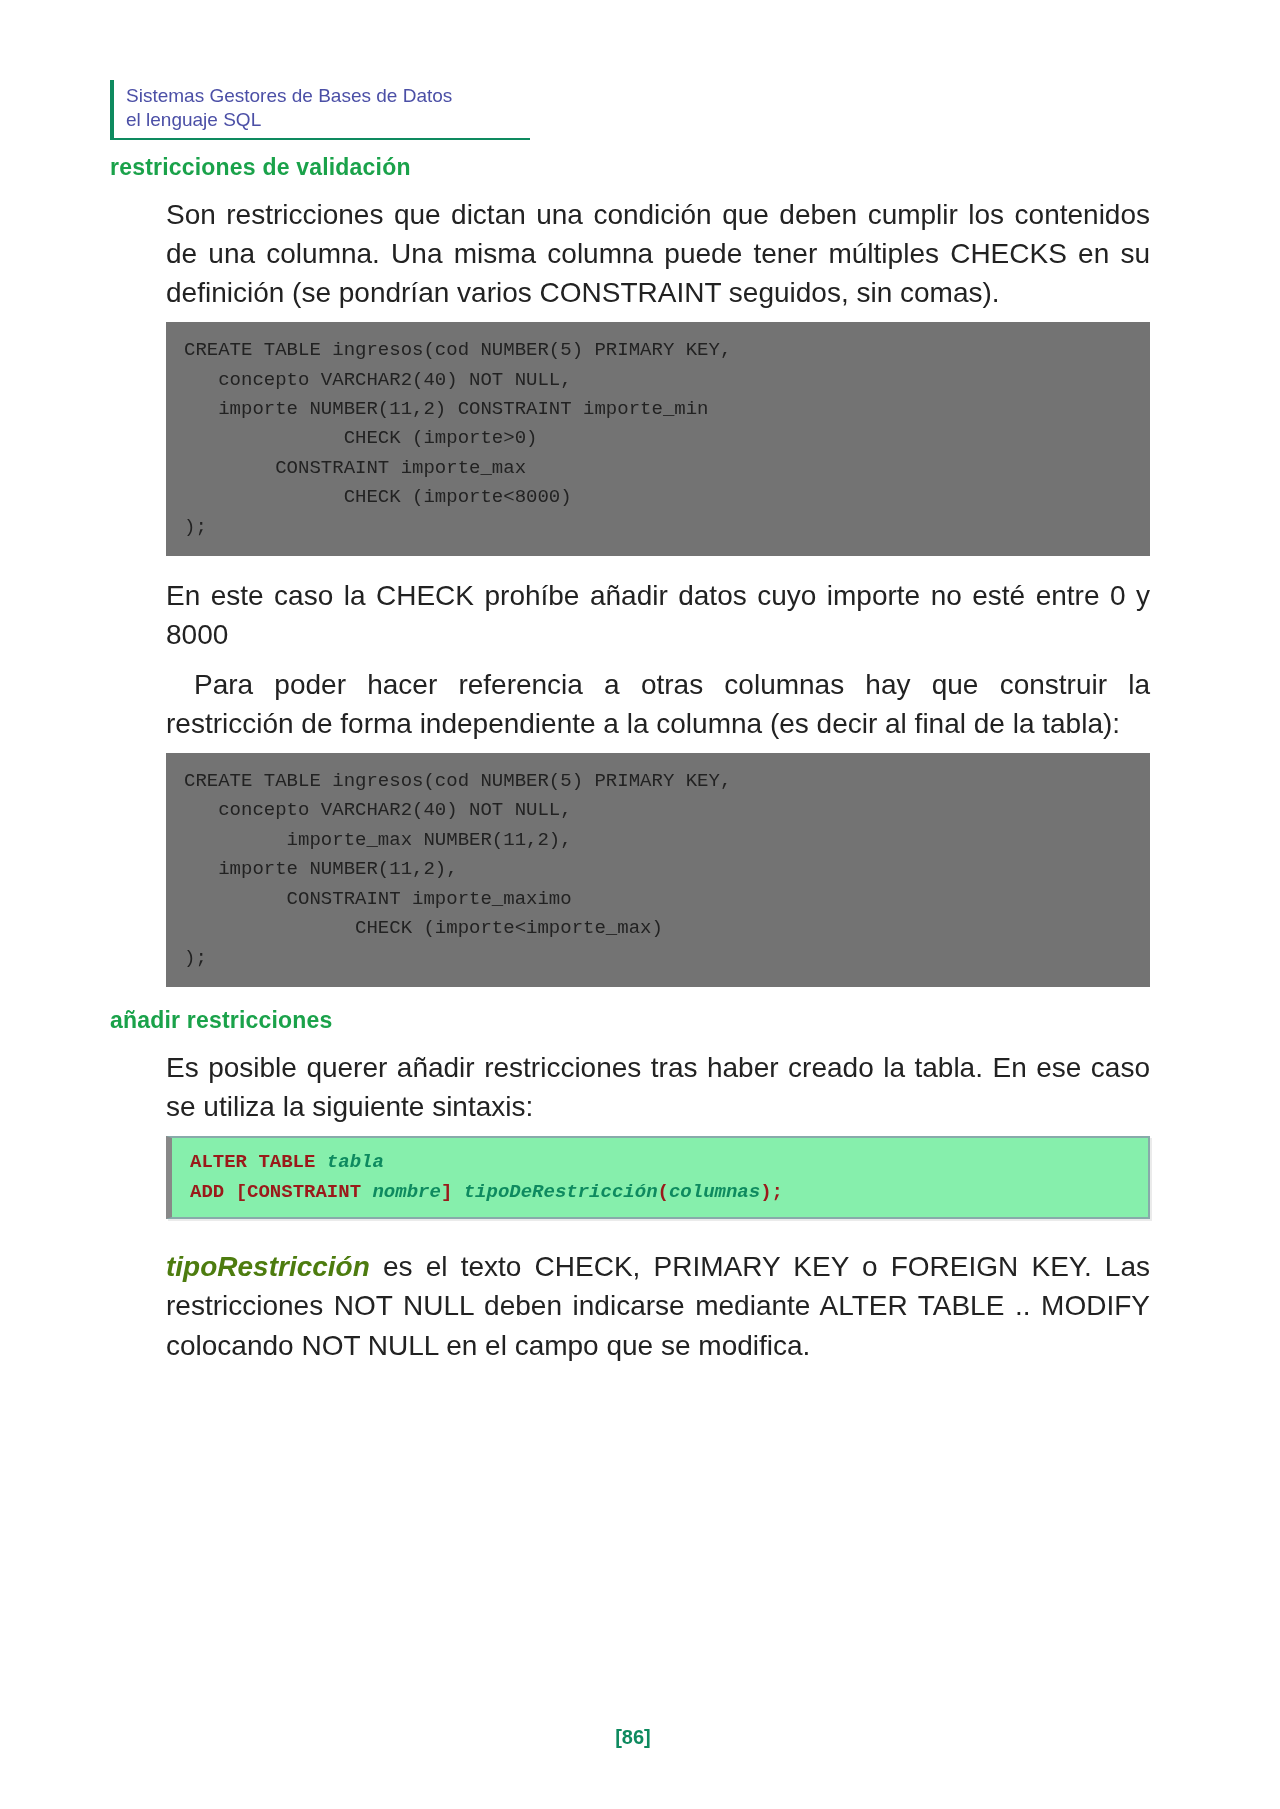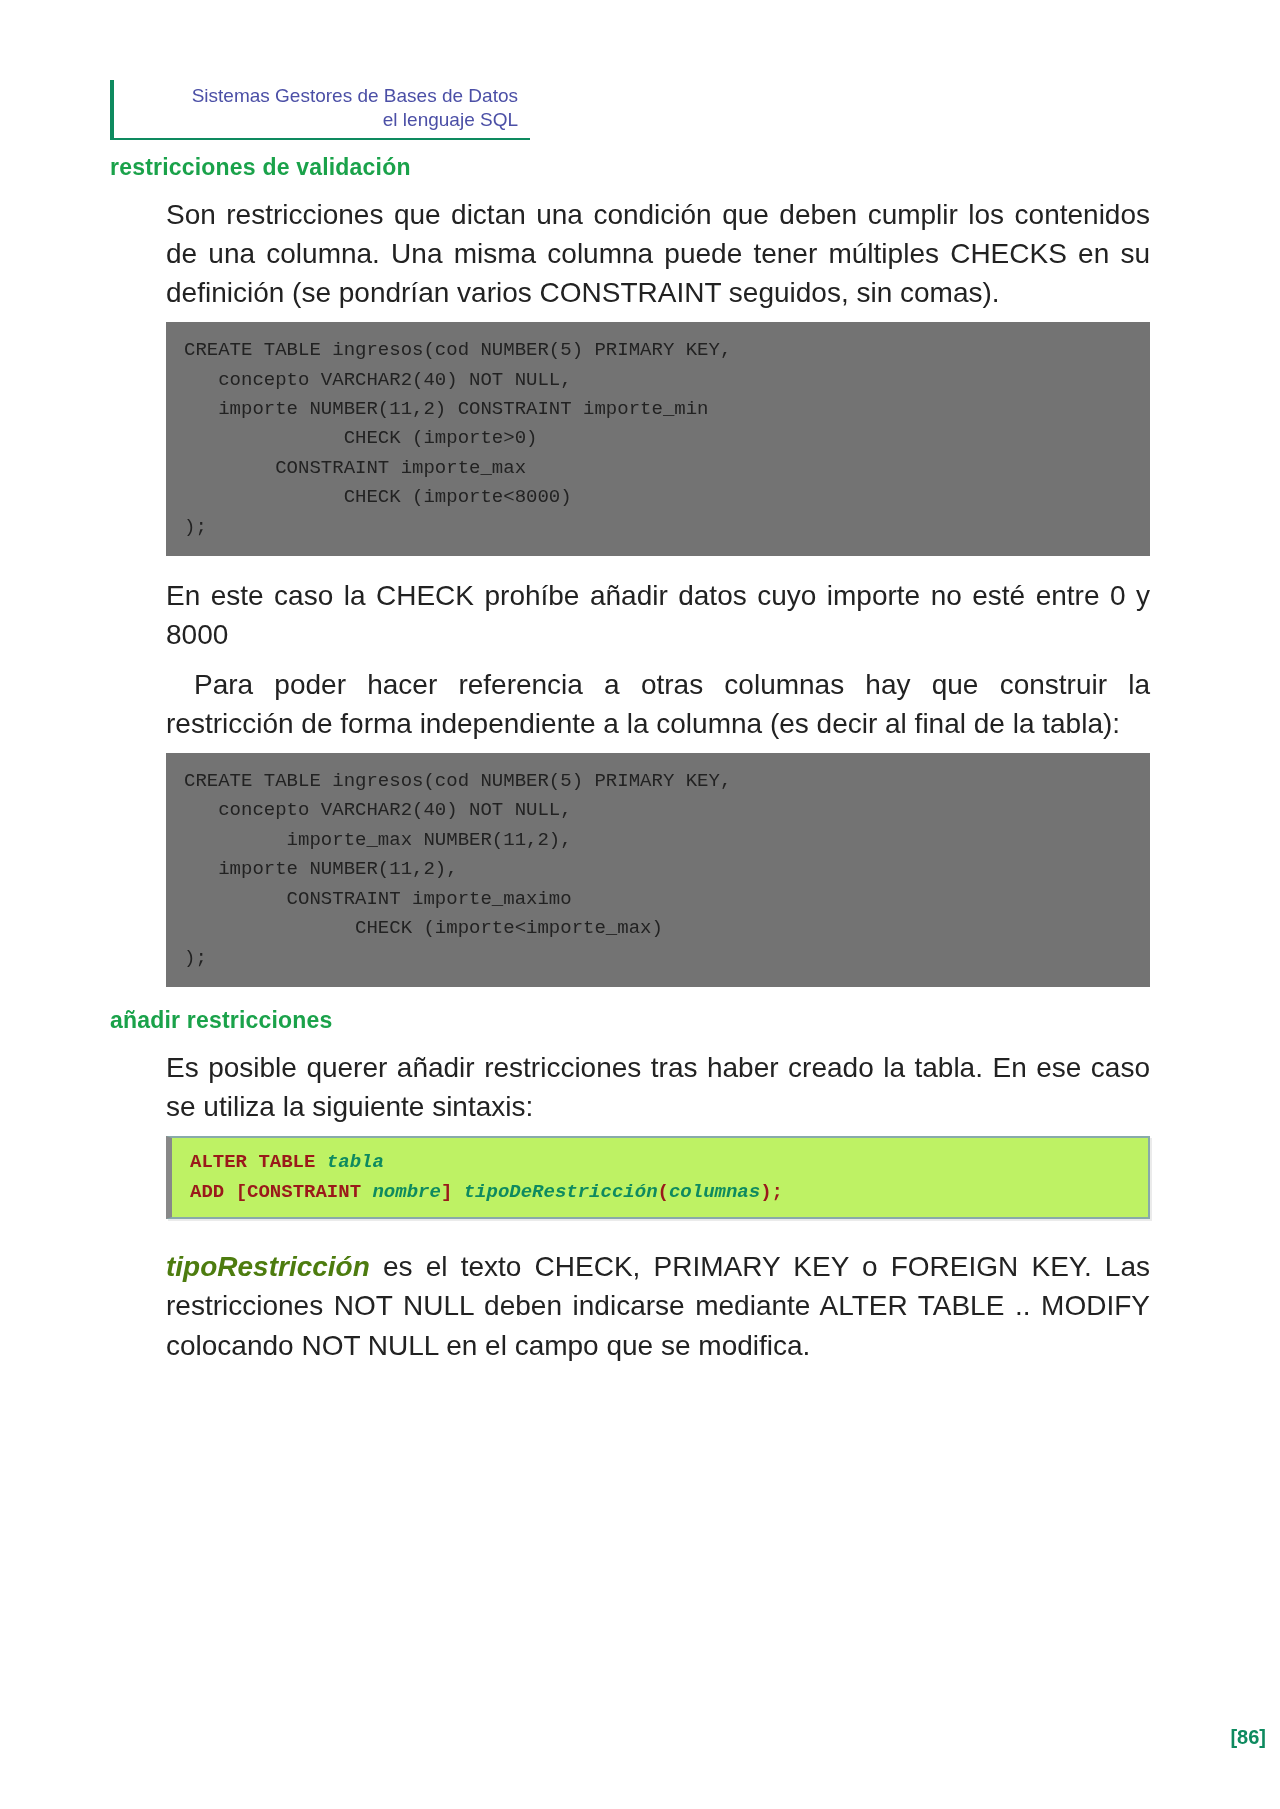--- a/index.html
+++ b/index.html
@@ -19,21 +19,20 @@
     border-left: 4px solid #0e8a5f;
     border-bottom: 2px solid #0e8a5f;
     padding: 4px 12px 6px 12px;
     margin-bottom: 14px;
     width: 420px;
   }
   .header-box .line {
     color: #4b4fa6;
     font-size: 19px;
     line-height: 1.25;
-    text-align: right;
   }
   .h-section {
     color: #1aa24a;
     font-weight: bold;
     font-size: 23px;
     margin: 10px 0 14px 0;
     letter-spacing: 0.2px;
   }
   .body-block {
     margin-left: 56px;
@@ -57,41 +56,41 @@
     padding: 14px 18px;
     font-family: "Courier New", monospace;
     font-size: 19px;
     line-height: 1.55;
     white-space: pre;
     overflow-x: auto;
     margin: 8px 0 20px 0;
     color: #222;
   }
   .syntax-box {
-    background: #bef264;
+    background: #86efac;
     border: 2px solid #8aa;
     border-left: 6px solid #888;
     padding: 10px 18px;
     font-family: "Courier New", monospace;
     font-weight: bold;
     font-size: 19px;
     line-height: 1.55;
     white-space: pre-wrap;
     margin: 10px 0 28px 0;
     box-shadow: 2px 2px 0 rgba(0,0,0,0.08);
   }
   .kw { color: #9a1a1a; font-weight: bold; }
   .pl { color: #0e8a5f; font-style: italic; font-weight: bold; }
   .punct { color: #9a1a1a; font-weight: bold; }
   .italic-term { color: #4d7c0f; font-style: italic; font-weight: bold; }
   .page-number {
     position: absolute;
     bottom: 60px;
     left: 0; right: 14px;
-    text-align: right;
+    text-align: center;
     color: #0e8a5f;
     font-weight: bold;
     font-size: 20px;
   }
 </style>
 </head>
 <body>
 
 <div class="page">
 

